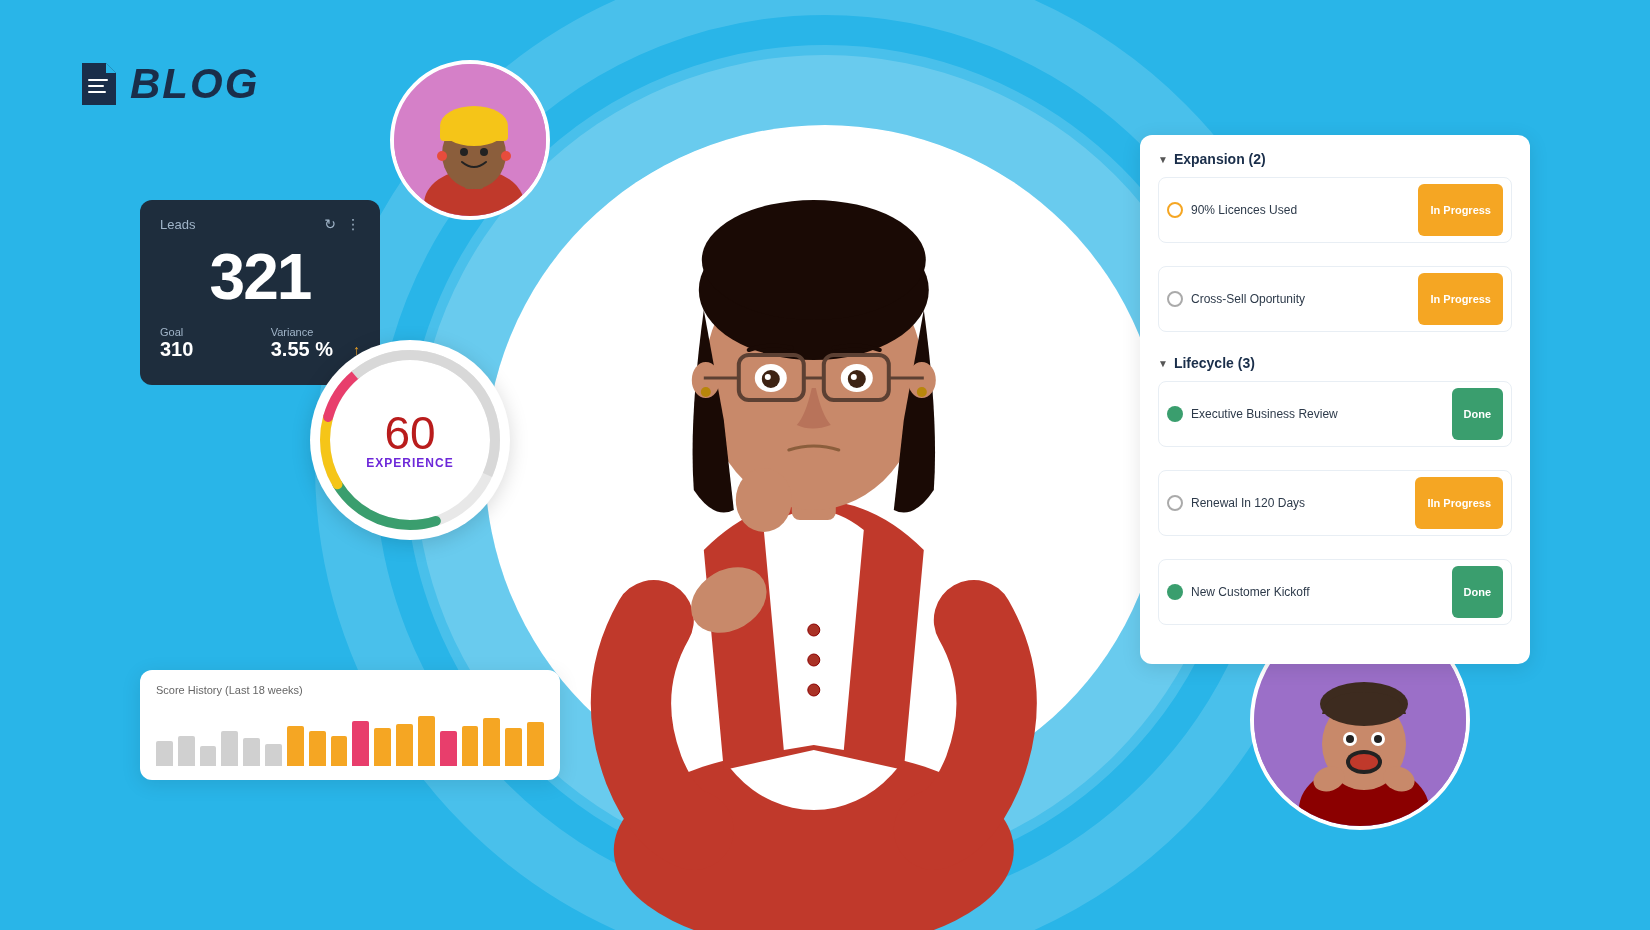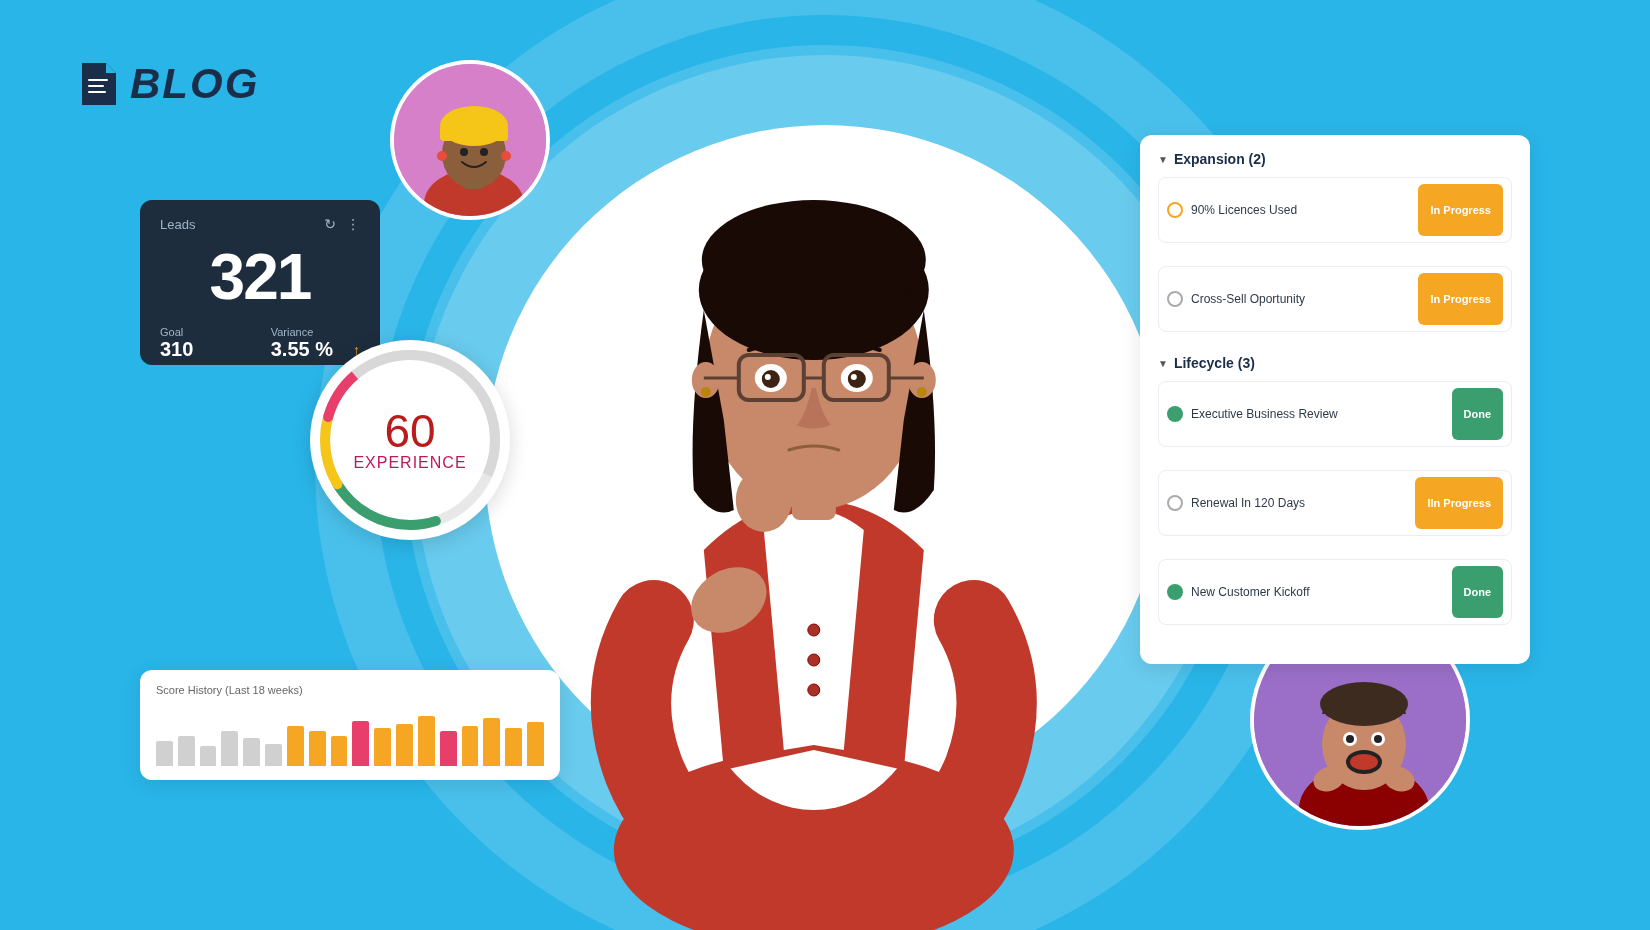--- a/index.html
+++ b/index.html
@@ -53,21 +53,21 @@
     }
 
     
     .leads-widget {
       position: absolute;
       top: 200px;
       left: 140px;
       width: 240px;
       background: #1e2d3d;
       border-radius: 12px;
-      padding: 16px 20px 4px;
+      padding: 16px 20px 24px;
       color: white;
     }
     .leads-header {
       display: flex;
       align-items: center;
       justify-content: space-between;
       margin-bottom: 8px;
     }
     .leads-title {
       font-size: 13px;
@@ -140,23 +140,23 @@
       z-index: 2;
       text-align: center;
     }
     .gauge-number {
       font-size: 46px;
       font-weight: 400;
       color: #b91c1c;
       line-height: 1;
     }
     .gauge-label {
-      font-size: 16px;
-      font-weight: 400;
-      color: #be185d;
+      font-size: 12px;
+      font-weight: 700;
+      color: #6d28d9;
       letter-spacing: 1px;
     }
 
     
     .score-history-widget {
       position: absolute;
       bottom: 150px;
       left: 140px;
       width: 420px;
       background: white;

